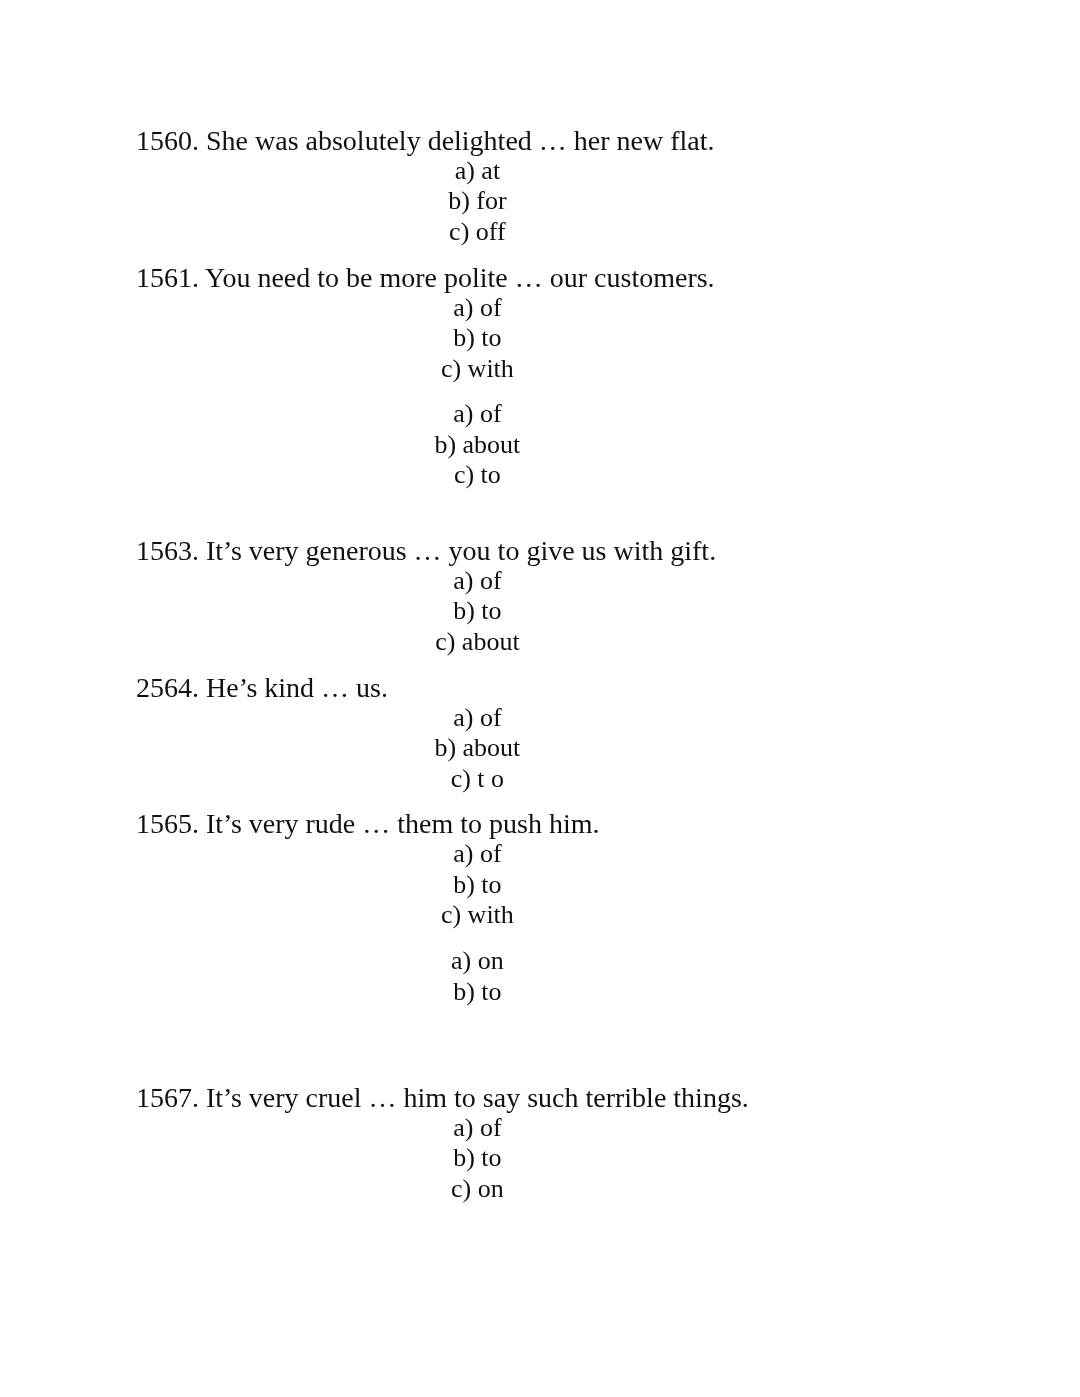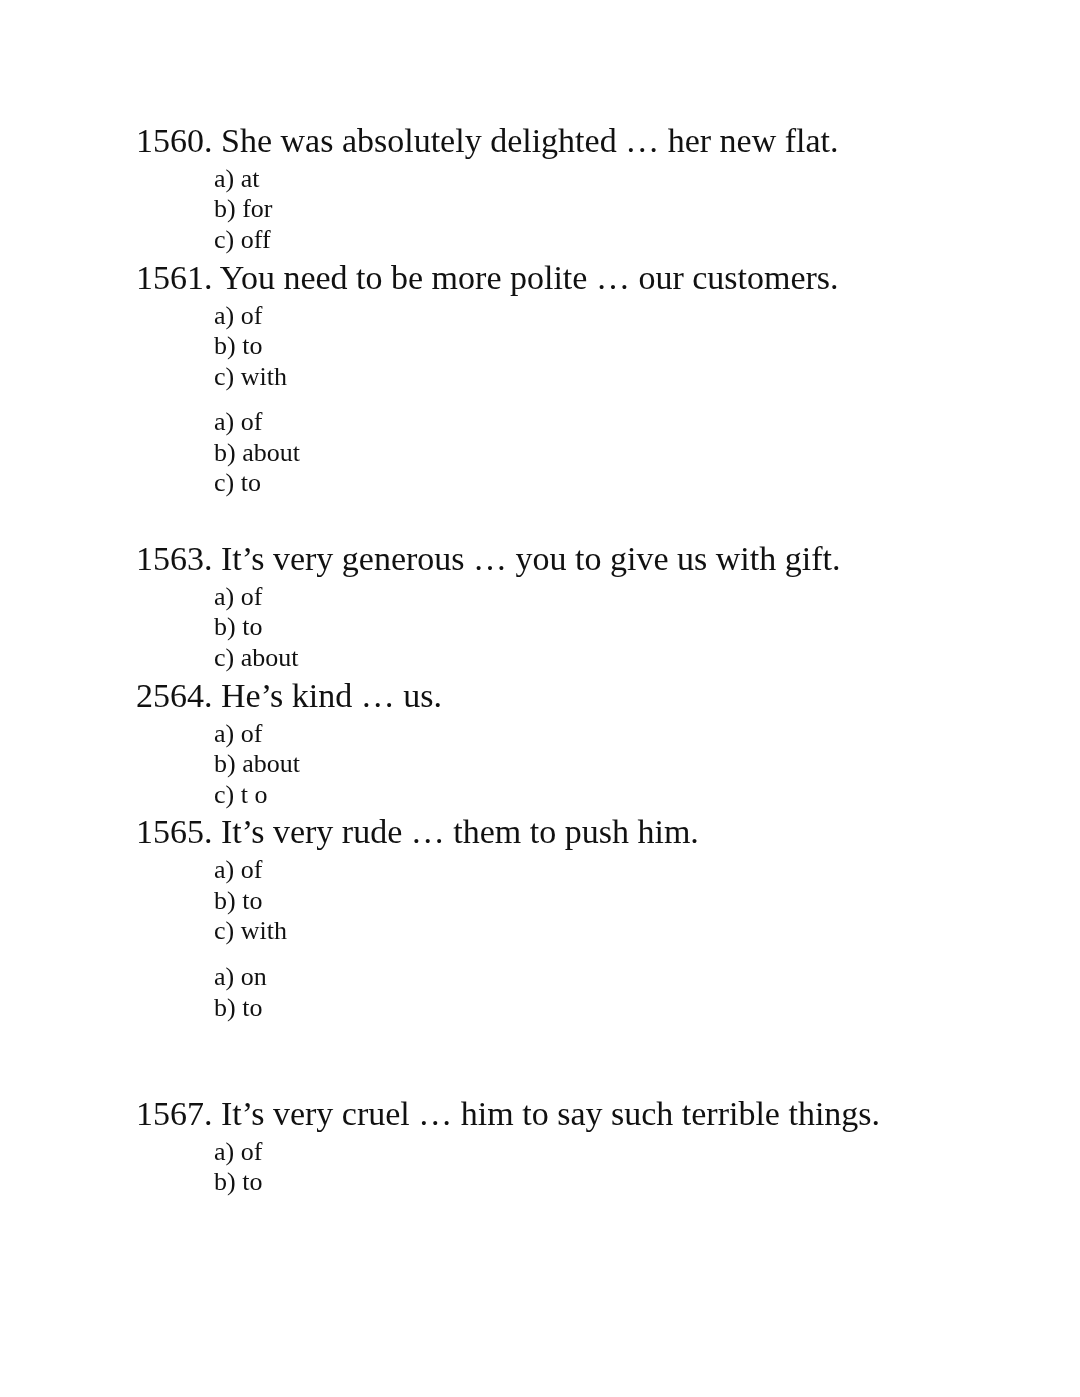--- a/index.html
+++ b/index.html
@@ -1,21 +1,21 @@
 <!DOCTYPE html>
 <html><head>
 <meta charset="utf-8">
 <style>
   html, body { margin: 0; padding: 0; background: #ffffff; }
   body { width: 1080px; height: 1397px; position: relative; overflow: hidden;
          font-family: "Liberation Serif", "DejaVu Serif", serif; color: #111111; }
   .page { position: absolute; left: 136px; top: 126px; }
   .question { height: 136.7px; position: relative; }
-  .q-stem { font-size: 34px; line-height: 30px; white-space: nowrap; margin: 0; }
-  .options { list-style: none; margin: 8px; padding: 0 0 0 70px; }
+  .q-stem { font-size: 28px; line-height: 30px; white-space: nowrap; margin: 0; }
+  .options { list-style: none; margin: 0; padding: 0 0 0 70px; text-align: center; }
   .option { font-size: 26px; line-height: 30.4px; white-space: nowrap; }
 </style>
 </head>
 <body>
 
 <div class="page">
   <div class="question">
     <p class="q-stem"><span>1560.</span> <span>She was absolutely delighted … her new flat.</span></p>
     <ul class="options">
       <li class="option">a) at</li>
@@ -66,15 +66,16 @@
     <ul class="options">
       <li class="option">a) on</li>
       <li class="option">b) to</li>
     </ul>
   </div>
   <div class="question">
     <p class="q-stem"><span>1567.</span> <span>It’s very cruel … him to say such terrible things.</span></p>
     <ul class="options">
       <li class="option">a) of</li>
       <li class="option">b) to</li>
+      <li class="option">c) on</li>
     </ul>
   </div>
 </div>
 
 </body></html>

